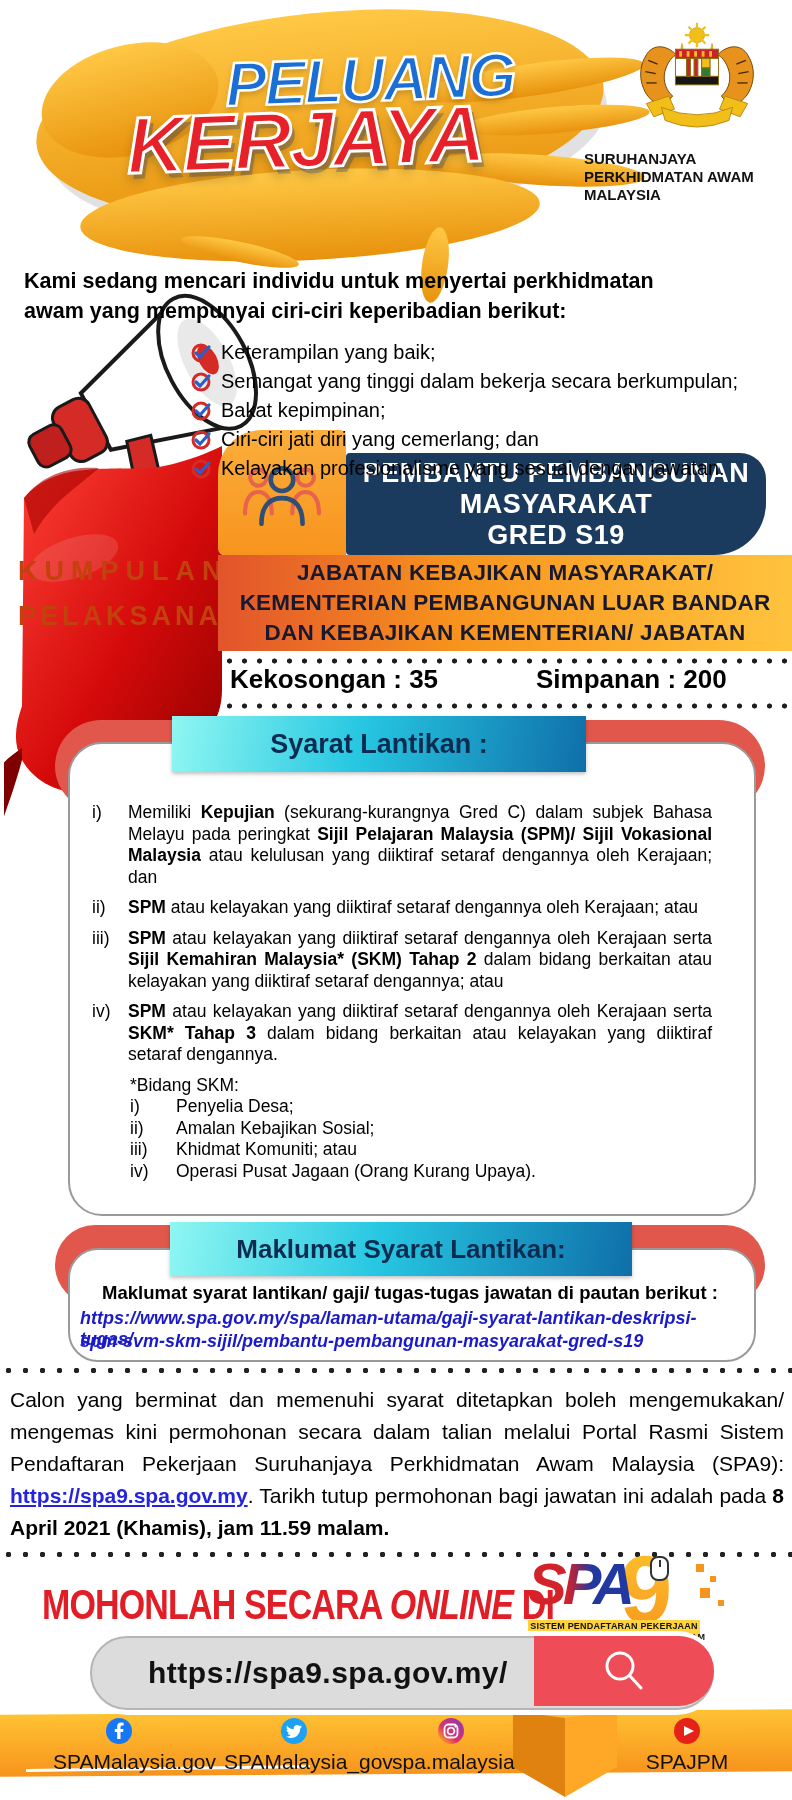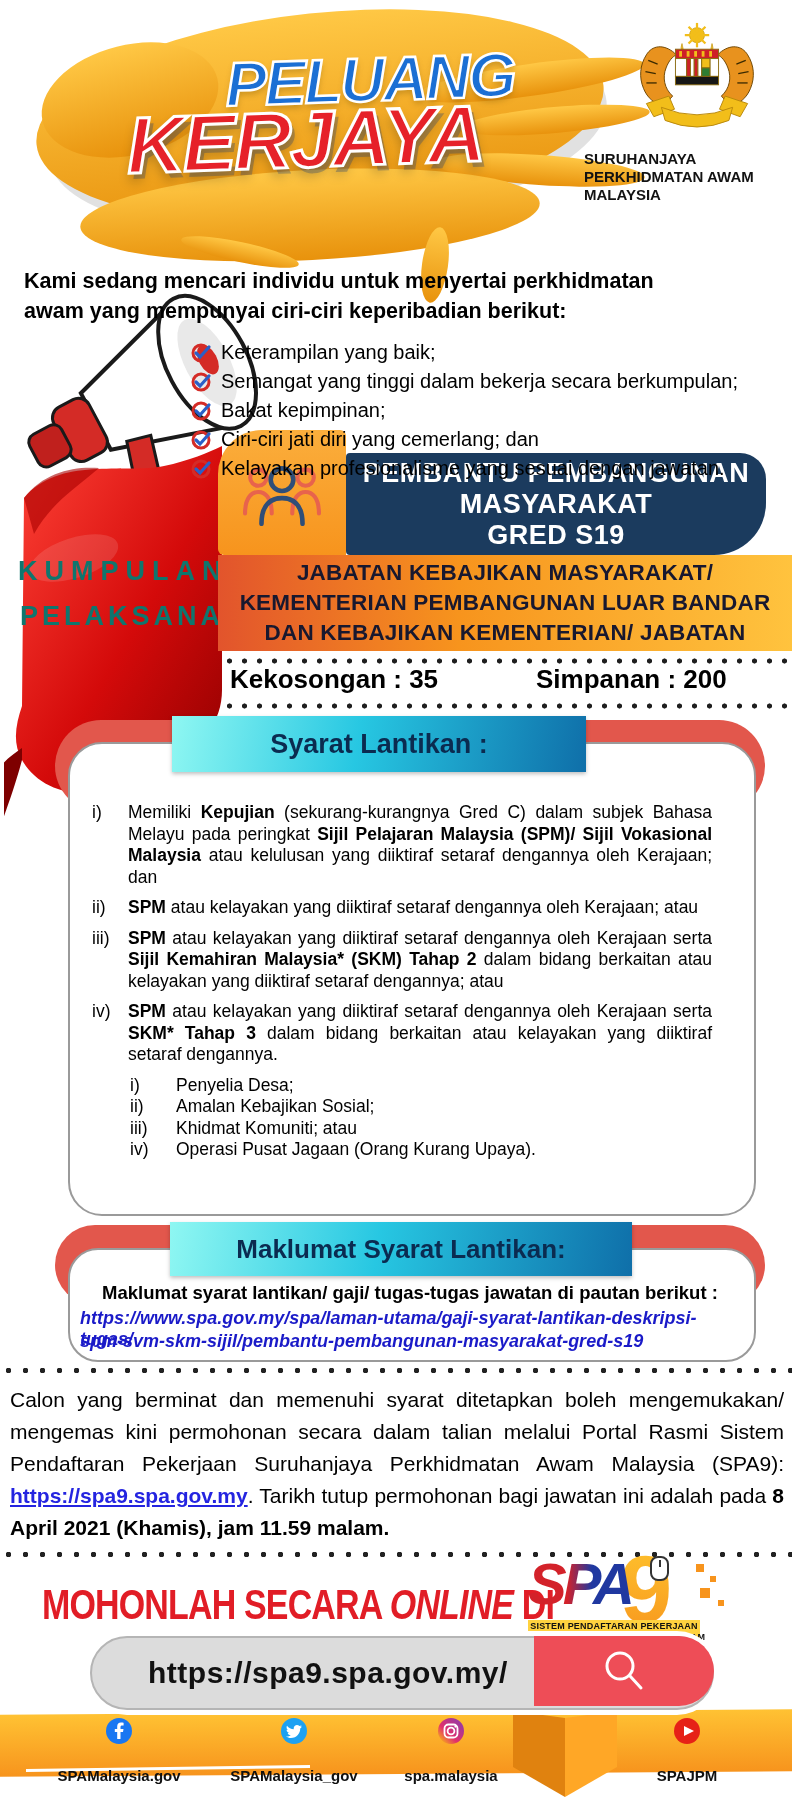--- a/index.html
+++ b/index.html
@@ -30,21 +30,21 @@
 
   
   .intro{left:24px;top:266px;width:756px;font-size:21.5px;font-weight:700;line-height:30px;z-index:4}
   .traits{left:190px;top:338px;z-index:5}
   .trait{display:flex;align-items:center;height:29px}
   .trait .lbl{font-size:20px;margin-left:8px;white-space:nowrap}
 
   
   .megaphone{left:-10px;top:288px;width:300px;height:215px;z-index:2}
   .scroll{left:4px;top:438px;width:236px;height:405px;z-index:3}
-  .scroll-line{z-index:4;color:#0f766e;font-weight:800;text-align:right;width:206px;left:18px}
+  .scroll-line{z-index:4;color:#c2410c;font-weight:800;text-align:left;width:206px;left:18px}
   .scroll-l1{top:556px;font-size:27px;letter-spacing:7px}
   .scroll-l2{top:601px;font-size:27px;letter-spacing:4px}
 
   
   .pos-icon-tile{left:218px;top:430px;width:128px;height:125px;z-index:4;
     background:linear-gradient(180deg,#FBAE3C,#F7941D);
     border-radius:44px 6px 0 6px;display:flex;align-items:center;justify-content:center}
   .pos-title{left:346px;top:453px;width:420px;height:102px;z-index:4;background:#1B3B5E;
     border-radius:4px 26px 52px 4px;display:flex;flex-direction:column;align-items:center;justify-content:center}
   .pos-title div{color:#fff;font-weight:800;font-size:27px;line-height:31px;letter-spacing:.5px}
@@ -117,21 +117,21 @@
   .search-url{position:absolute;left:56px;top:0;height:100%;display:flex;align-items:center;
     font-size:30px;font-weight:800;letter-spacing:.5px;color:#111}
   .search-btn{position:absolute;right:-2px;top:-2px;width:180px;height:70px;background:#EE4D57;
     border-radius:0 37px 37px 0;display:flex;align-items:center;justify-content:center}
 
   
   .band{left:-6px;top:1712px;width:804px;height:62px;z-index:1;
     background:linear-gradient(180deg,#FFC233,#F7941D);transform:rotate(-.4deg)}
   .band-fold{left:513px;top:1711px;width:104px;height:86px;z-index:2}
   .social{top:1717px;text-align:center;z-index:3}
-  .social .lbl{display:block;font-size:15px;font-weight:700;color:#101010;margin-top:18px;white-space:nowrap}
+  .social .lbl{display:block;font-size:21px;font-weight:400;color:#101010;margin-top:1px;white-space:nowrap}
   .soc-fb{left:53px;width:132px}
   .soc-tw{left:224px;width:140px}
   .soc-ig{left:392px;width:118px}
   .soc-yt{left:618px;width:138px}
   .band-underline{left:26px;top:1767px;width:284px;height:3px;background:#fff;z-index:3;transform:rotate(-.8deg)}
 </style>
 </head>
 <body>
 
 <svg class="abs splash" viewBox="0 0 640 310">
@@ -334,20 +334,21 @@
   </div>
   <div class="req">
     <div class="req-num">iii)</div>
     <div class="req-text"><b>SPM</b> atau kelayakan yang diiktiraf setaraf dengannya oleh Kerajaan serta <b>Sijil Kemahiran Malaysia* (SKM) Tahap 2</b> dalam bidang berkaitan atau kelayakan yang diiktiraf setaraf dengannya; atau</div>
   </div>
   <div class="req">
     <div class="req-num">iv)</div>
     <div class="req-text"><b>SPM</b> atau kelayakan yang diiktiraf setaraf dengannya oleh Kerajaan serta <b>SKM* Tahap 3</b> dalam bidang berkaitan atau kelayakan yang diiktiraf setaraf dengannya.</div>
   </div>
   <div class="skm">
+    <div>*Bidang SKM:</div>
     <div class="skm-row">
       <div>i)</div>
         <div>Penyelia Desa;</div>
     </div>
     <div class="skm-row">
       <div>ii)</div>
         <div>Amalan Kebajikan Sosial;</div>
     </div>
     <div class="skm-row">
       <div>iii)</div>

